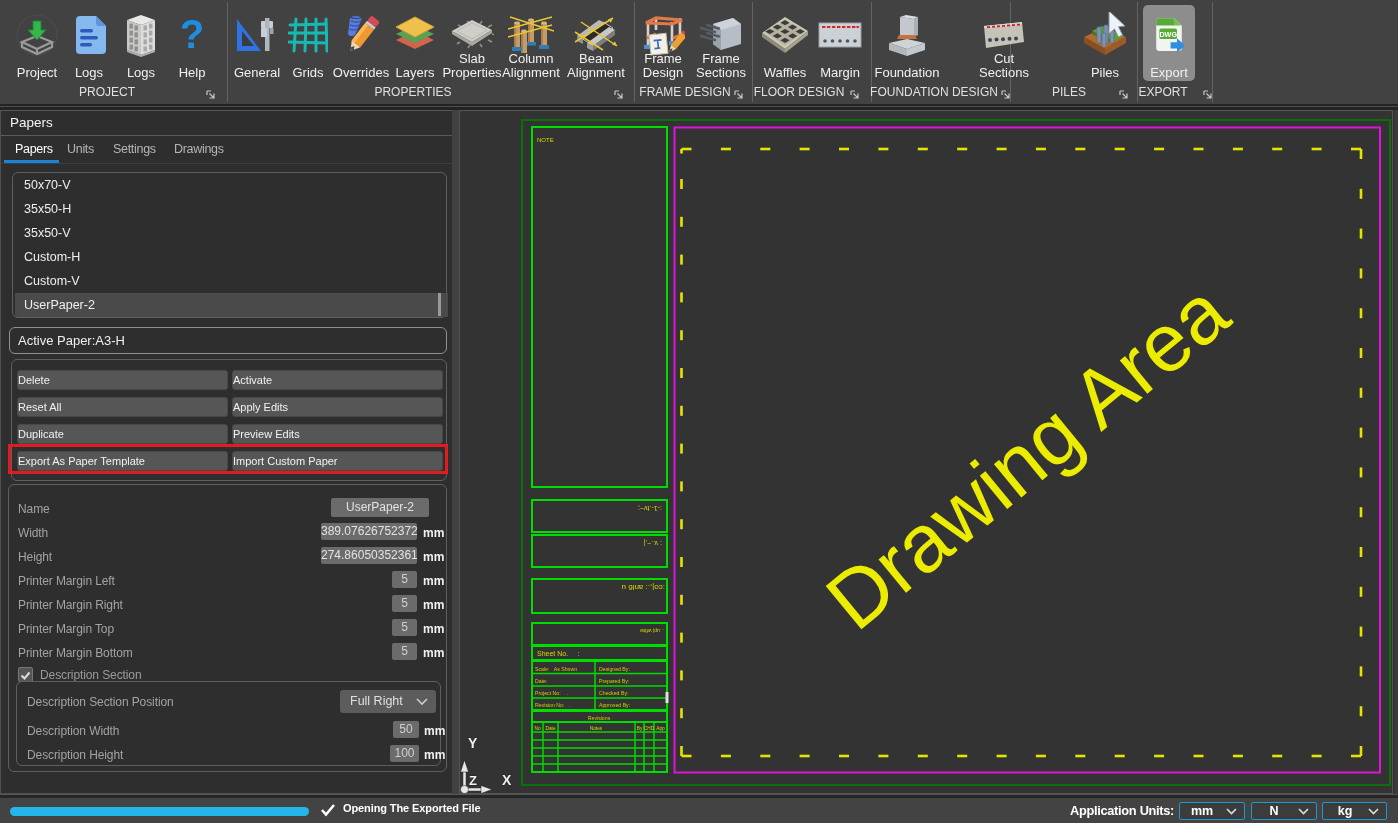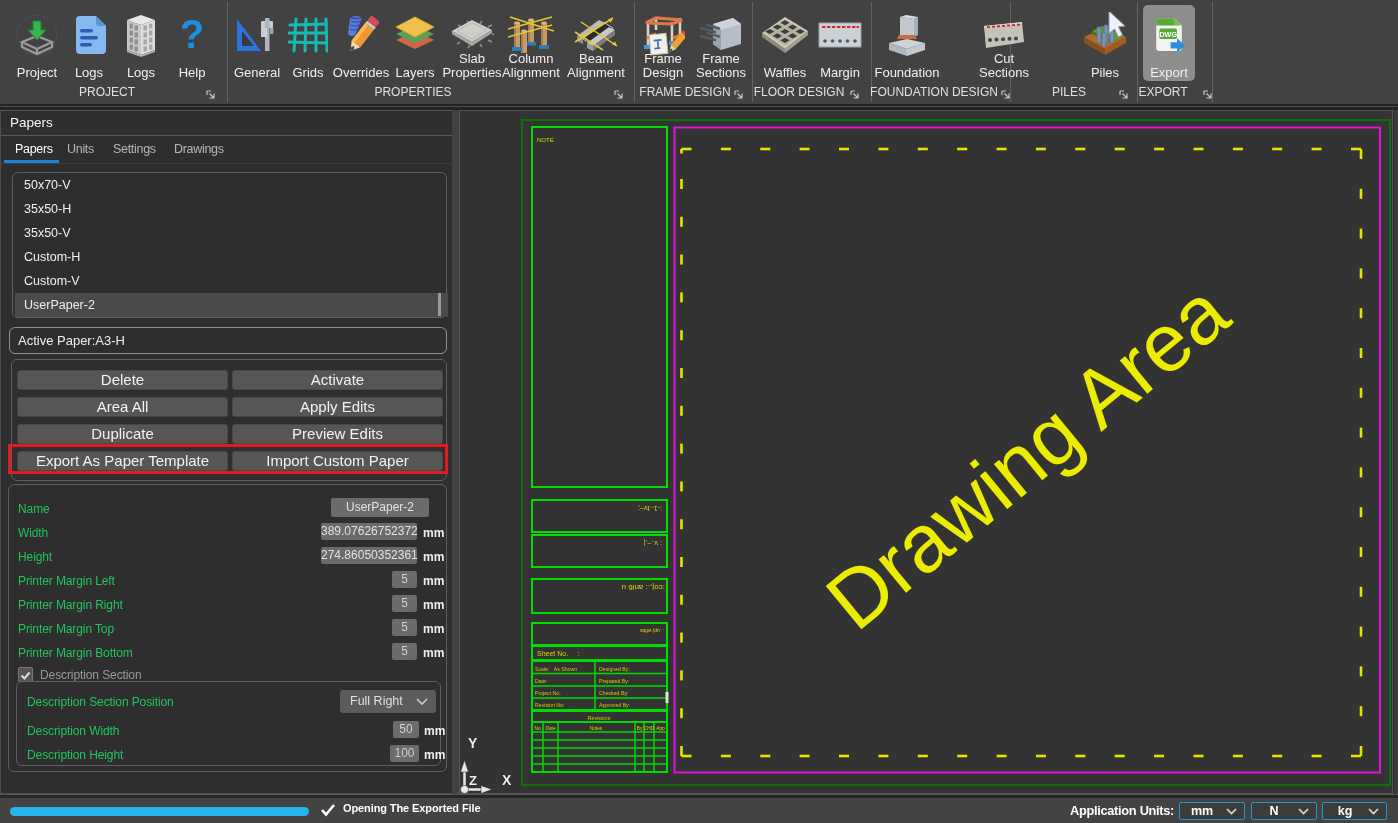--- a/index.html
+++ b/index.html
@@ -24,24 +24,24 @@
   #psep { position:absolute; left:0; top:24px; width:452px; height:1px; background:#5a5a5a; }
   .tab { position:absolute; top:31px; font-size:12.5px; letter-spacing:-0.3px; color:#b5b5b5; }
   .tabactive { color:#ffffff; }
   #tabline { position:absolute; left:3px; top:49px; width:55px; height:3px; background:#1c84d6; }
   #listbox { position:absolute; left:11px; top:61px; width:435px; height:146px; border:1px solid #5f5f5f; border-radius:6px; }
   .litem { position:absolute; left:2px; width:433px; height:24px; line-height:24px; padding-left:9px; font-size:12.5px; color:#efefef; }
   .lsel { background:#4a4a4a; }
   #activebar { position:absolute; left:8px; top:216px; width:438px; height:27px; border:1px solid #909090; border-radius:6px;
       font-size:13px; line-height:25px; }
   .pbtn { position:absolute; height:20px; background:#565656; border:1px solid #484848; border-radius:3px;
-      color:#f2f2f2; font-size:15px; text-align:center; line-height:18px; }
+      color:#f2f2f2; font-size:11px; line-height:18px; }
   #redbox { position:absolute; left:7px; top:333px; width:440px; height:30px; border:3px solid #e11b22; }
   #formbox { position:absolute; left:7px; top:373px; width:439px; height:288px; border:1px solid #5f5f5f; border-radius:6px; }
-  .flabel { position:absolute; left:9px; font-size:12px; letter-spacing:-0.1px; color:#22c55e; }
+  .flabel { position:absolute; left:9px; font-size:12px; letter-spacing:-0.1px; color:#a3a3a3; }
   .finput { position:absolute; background:#6b6b6b; color:#e2e2e2; font-size:12px; border-radius:2px;
             line-height:17px; height:17px; overflow:hidden; }
   .funit { position:absolute; font-size:12px; color:#f2f2f2; font-weight:bold; }
   #innerbox { position:absolute; left:7px; top:198px; width:425px; height:76px; border:1px solid #5f5f5f; border-radius:6px; }
 
   
   #canvas { position:absolute; left:459px; top:110px; width:934px; height:684px; background:#333333;
             outline:1px solid #565656; outline-offset:-1px; }
 
   
@@ -460,21 +460,21 @@
         <div class="litem" style="top:48px">35x50-V</div>
         <div class="litem" style="top:72px">Custom-H</div>
         <div class="litem" style="top:96px">Custom-V</div>
         <div class="litem lsel" style="top:120px">UserPaper-2</div>
         <div style="position:absolute;right:5px;top:120px;width:3px;height:23px;background:#999"></div>
       </div>
       <div id="activebar"><span style="margin-left:8px">Active Paper:</span><span style="margin-left:0">A3-H</span></div>
       <div style="position:absolute;left:10px;top:248px;width:436px;height:122px;border:1px solid #5f5f5f;border-radius:6px;"></div>
       <div class="pbtn" style="left:16px;top:259px;width:211px;">Delete</div>
       <div class="pbtn" style="left:231px;top:259px;width:211px;">Activate</div>
-      <div class="pbtn" style="left:16px;top:286px;width:211px;">Area All</div>
+      <div class="pbtn" style="left:16px;top:286px;width:211px;">Reset All</div>
       <div class="pbtn" style="left:231px;top:286px;width:211px;">Apply Edits</div>
       <div class="pbtn" style="left:16px;top:313px;width:211px;">Duplicate</div>
       <div class="pbtn" style="left:231px;top:313px;width:211px;">Preview Edits</div>
       <div class="pbtn" style="left:16px;top:340px;width:211px;">Export As Paper Template</div>
       <div class="pbtn" style="left:231px;top:340px;width:211px;">Import Custom Paper</div>
       <div id="redbox"></div>
       <div id="formbox">
         <div class="flabel" style="top:17px">Name</div>
         <div class="finput" style="left:322px;top:13px;width:98px;height:19px;line-height:19px;text-align:center;">UserPaper-2</div>
         <div class="flabel" style="top:41px">Width</div>

